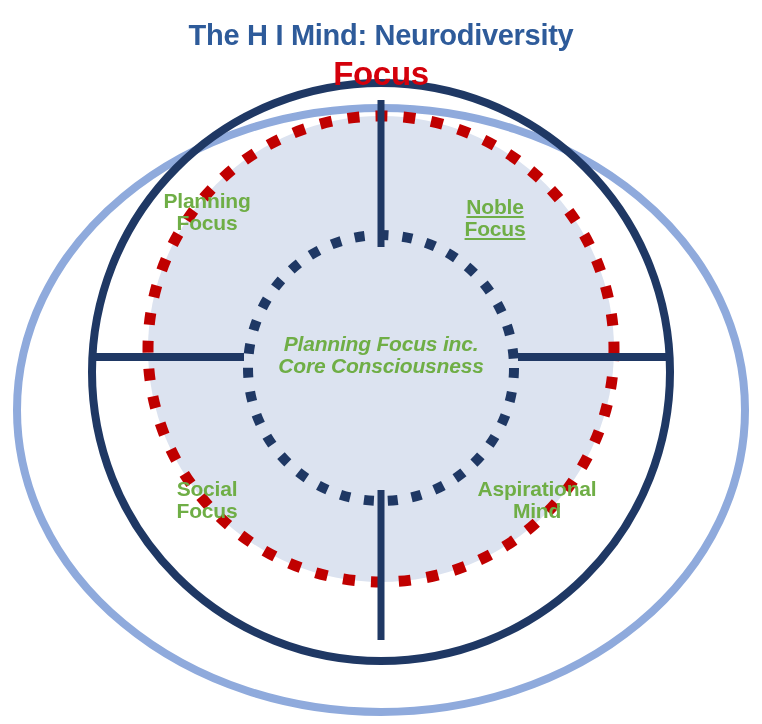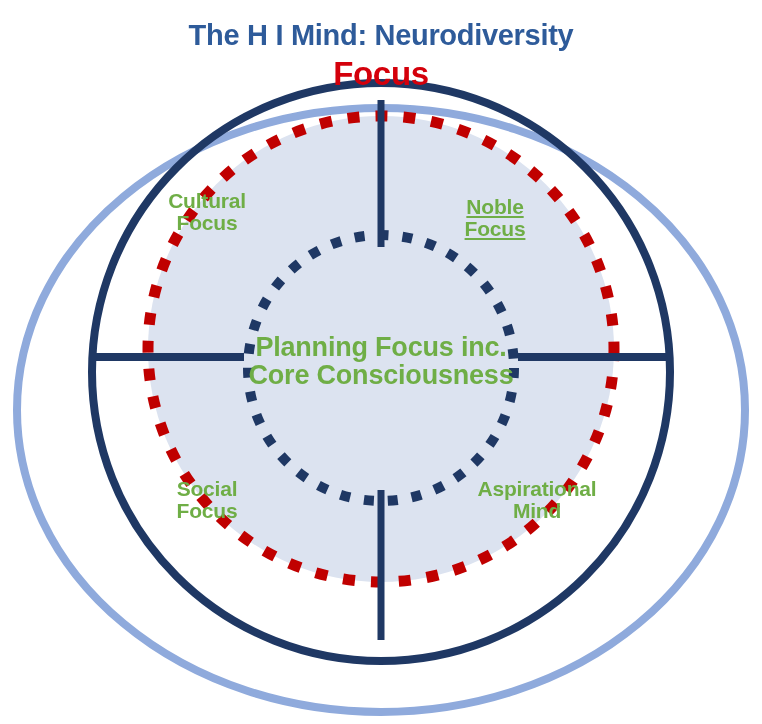--- a/index.html
+++ b/index.html
@@ -56,22 +56,23 @@
     width: 170px;
   }
   #label-cultural { left: 122px; top: 190px; }
   #label-noble    { left: 410px; top: 196px; text-decoration: underline; }
   #label-social   { left: 122px; top: 478px; }
   #label-aspirational { left: 452px; top: 478px; }
   #label-center {
     left: 231px;
     top: 333px;
     width: 300px;
-    font-size: 27px;
+    font-size: 21px;
     color: #6FAE46;
+    font-style: italic;
   }
   #label-subconscious {
     left: 231px;
     top: 652px;
     width: 300px;
     font-size: 21px;
     color: #6FAE46;
   }
 </style>
 </head>
@@ -97,21 +98,21 @@
 
     <line x1="381" y1="100" x2="381" y2="247" stroke="#1F3864" stroke-width="7"></line>
 
     <line x1="381" y1="490" x2="381" y2="640" stroke="#1F3864" stroke-width="7"></line>
   </svg>
 
   <div class="txt" id="title-main">The H I Mind: Neurodiversity</div>
 
   <div class="txt" id="title-sub">Focus</div>
 
-  <div class="txt quad-label" id="label-cultural">Cultural
+  <div class="txt quad-label" id="label-cultural">Planning
 Focus</div>
 
   <div class="txt quad-label" id="label-noble">Noble
 Focus</div>
 
   <div class="txt quad-label" id="label-social">Social
 Focus</div>
 
   <div class="txt quad-label" id="label-aspirational">Aspirational
 Mind</div>

